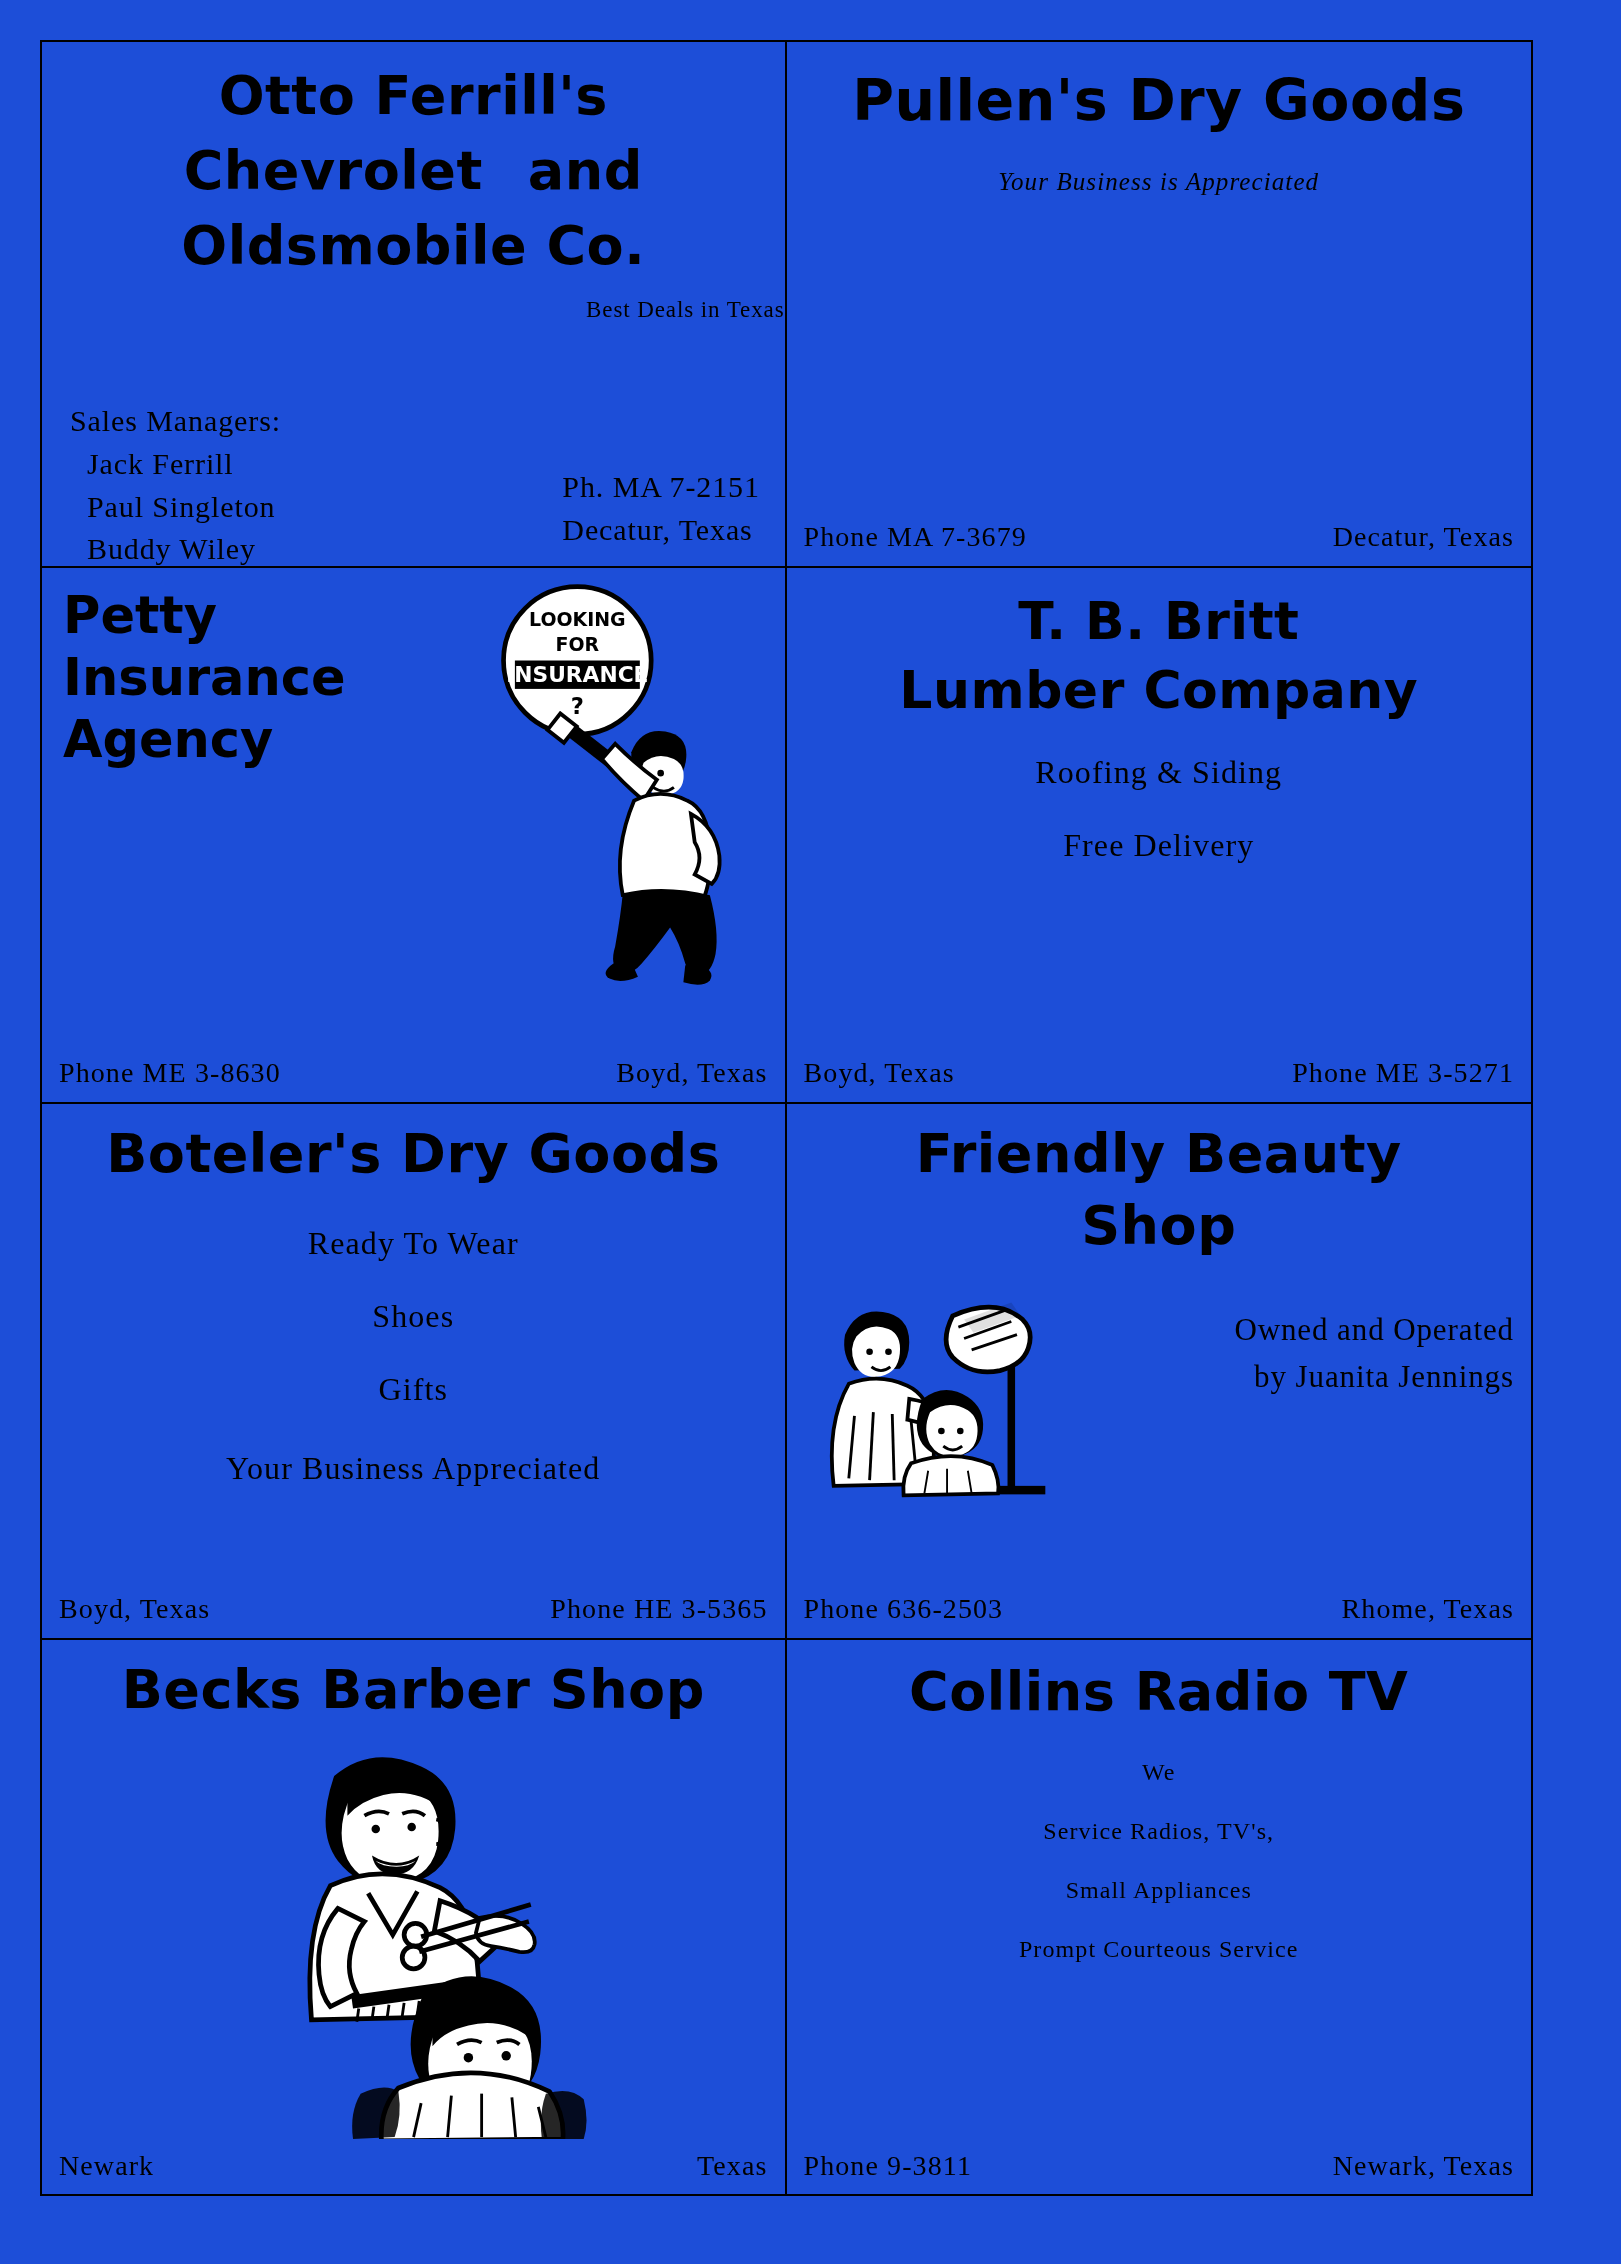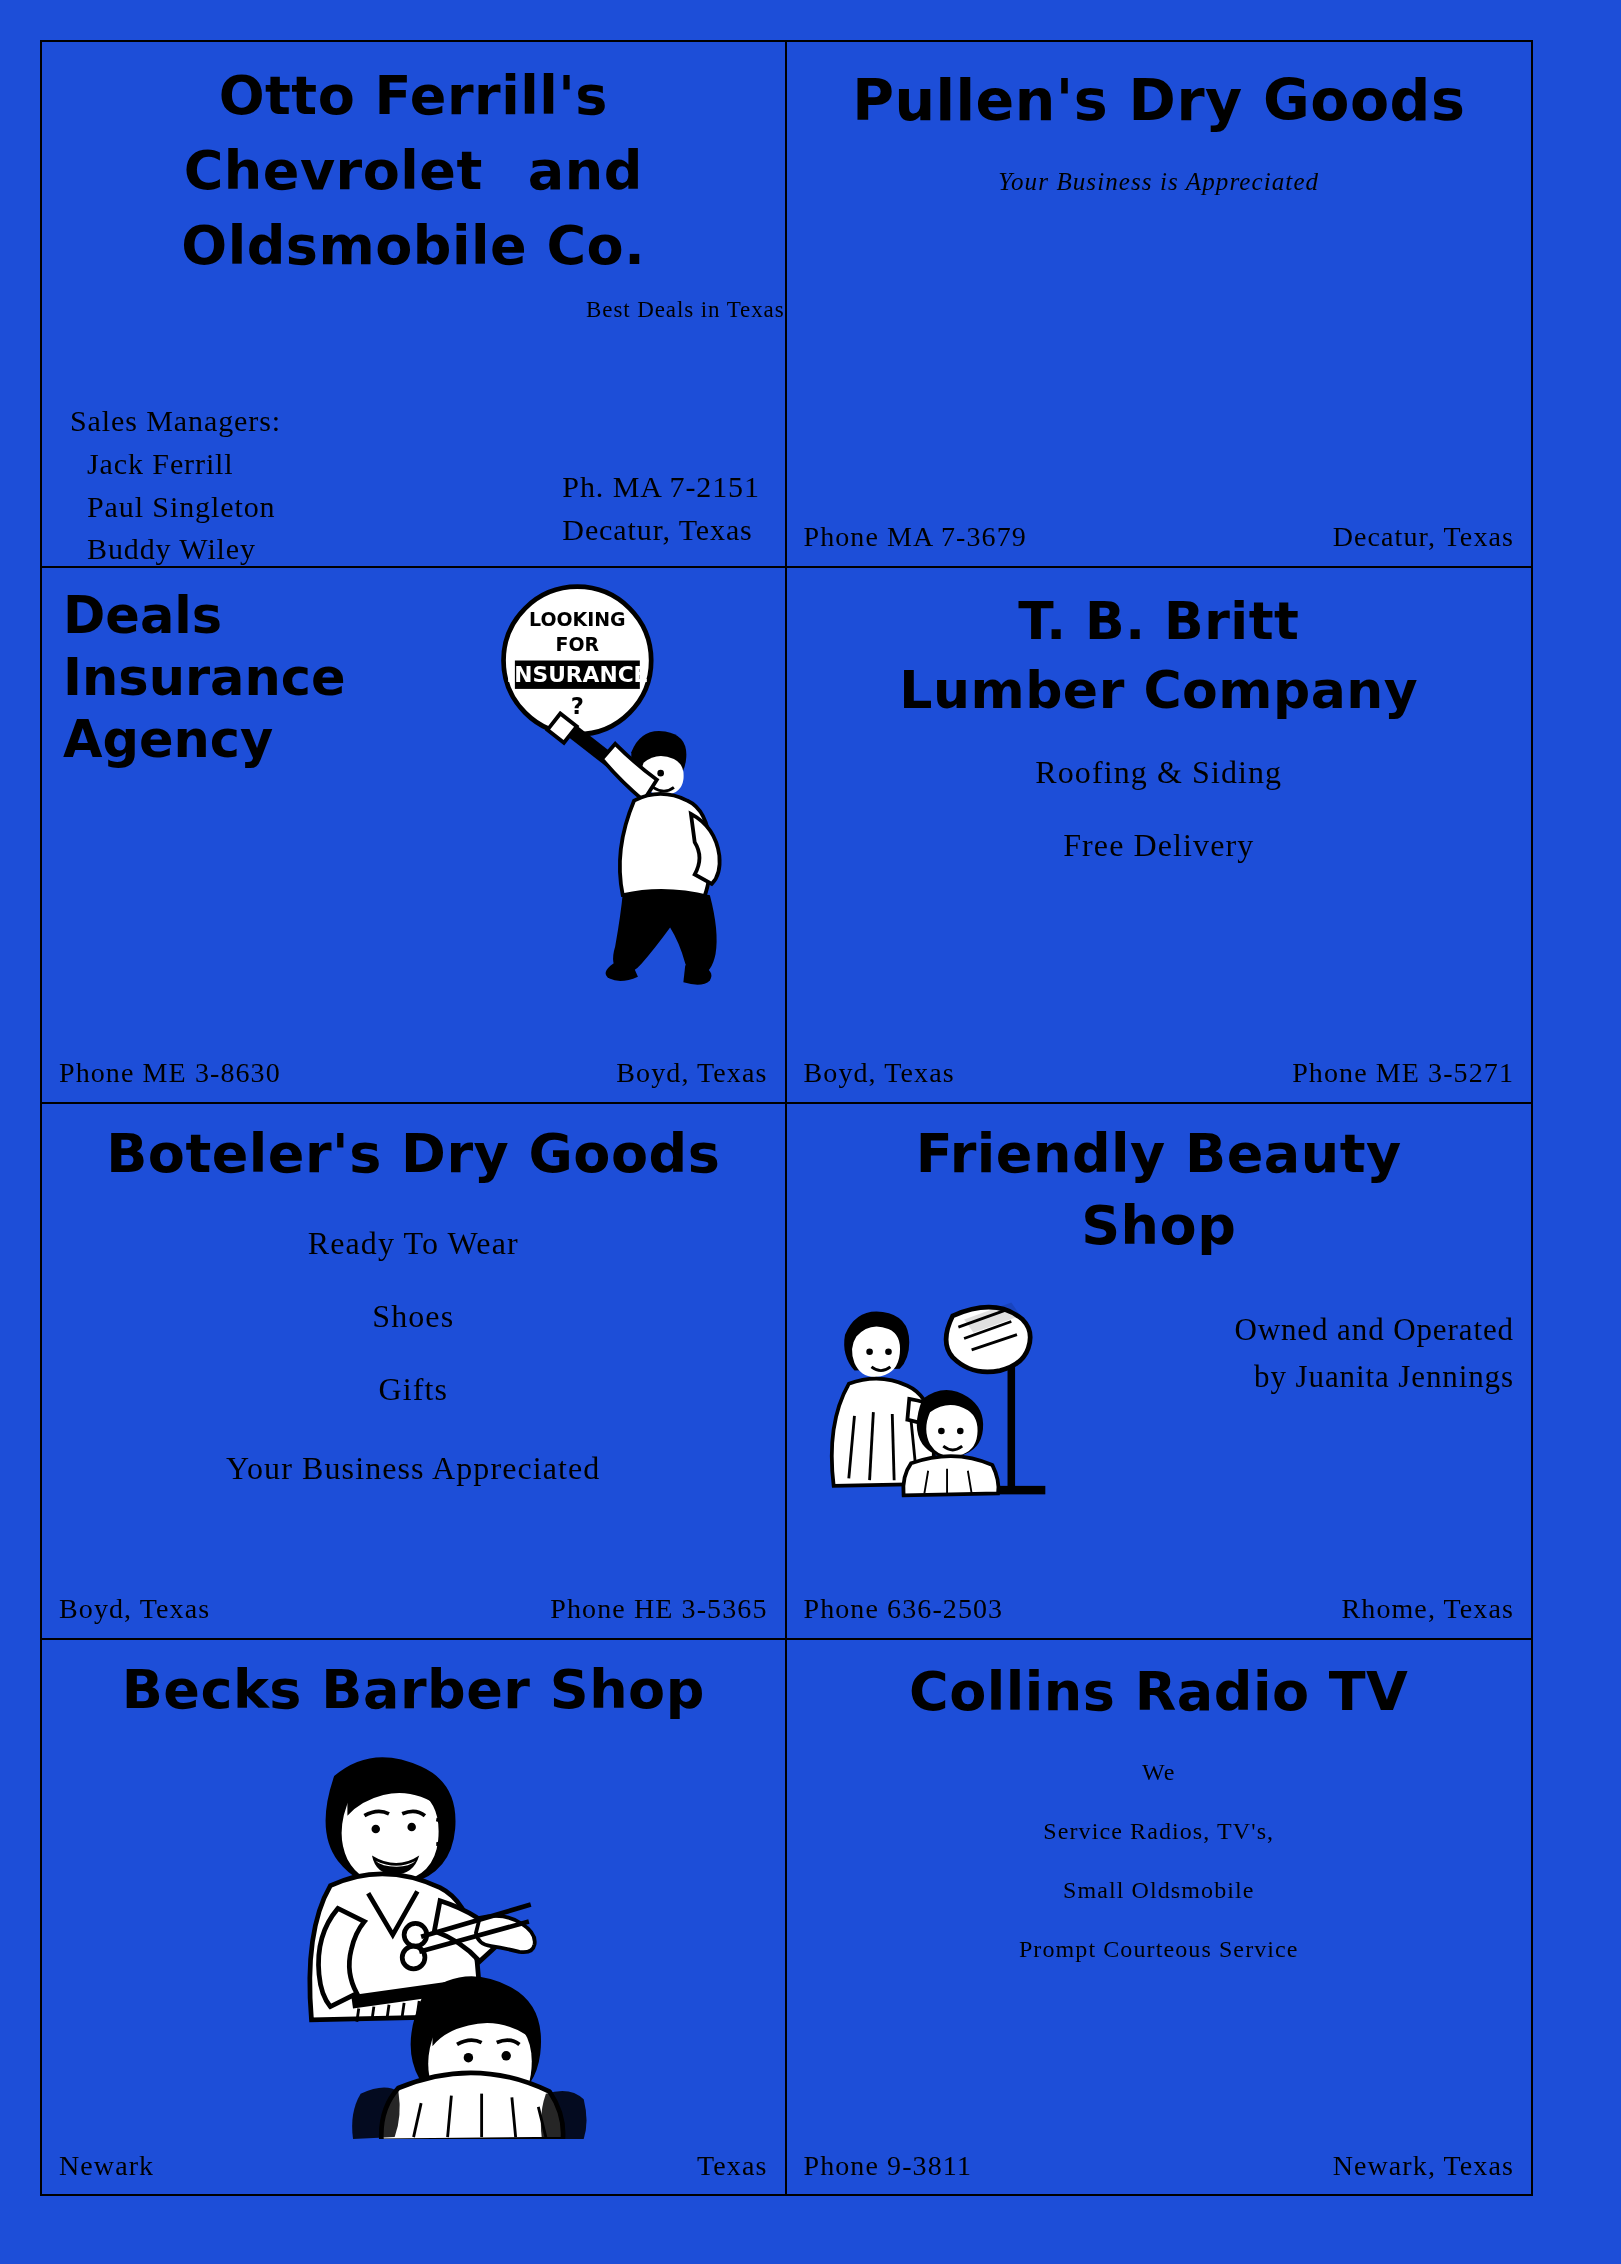--- a/index.html
+++ b/index.html
@@ -220,21 +220,21 @@
       <div class="head">Pullen's Dry Goods</div>
       <div class="sub">Your Business is Appreciated</div>
       <div class="foot-row">
         <span>Phone MA 7-3679</span>
         <span>Decatur, Texas</span>
       </div>
     </div>
 
     <div class="ad col1 row2" id="ad-petty">
       <div class="petty-name">
-        <div>Deals</div>
+        <div>Petty</div>
         <div>Insurance</div>
         <div>Agency</div>
       </div>
 
       <svg class="cartoon" viewBox="0 0 340 430">
 
         <circle cx="126" cy="84" r="78" fill="#fff" stroke="#000" stroke-width="5"></circle>
         <text class="bubble-text" x="126" y="48" font-size="20">LOOKING</text>
         <text class="bubble-text" x="126" y="74" font-size="20">FOR</text>
         <rect x="60" y="84" width="132" height="30" fill="#000"></rect>
@@ -424,21 +424,21 @@
       <div class="foot-row">
         <span>Newark</span>
         <span>Texas</span>
       </div>
     </div>
 
     <div class="ad col2 row4" id="ad-collins">
       <div class="head">Collins Radio TV</div>
       <div class="sub s1">We</div>
       <div class="sub s2">Service Radios,  TV's,</div>
-      <div class="sub s3">Small Oldsmobile</div>
+      <div class="sub s3">Small Appliances</div>
       <div class="sub s4">Prompt Courteous Service</div>
       <div class="foot-row">
         <span>Phone 9-3811</span>
         <span>Newark, Texas</span>
       </div>
     </div>
 
   </div>
 </div>
 

